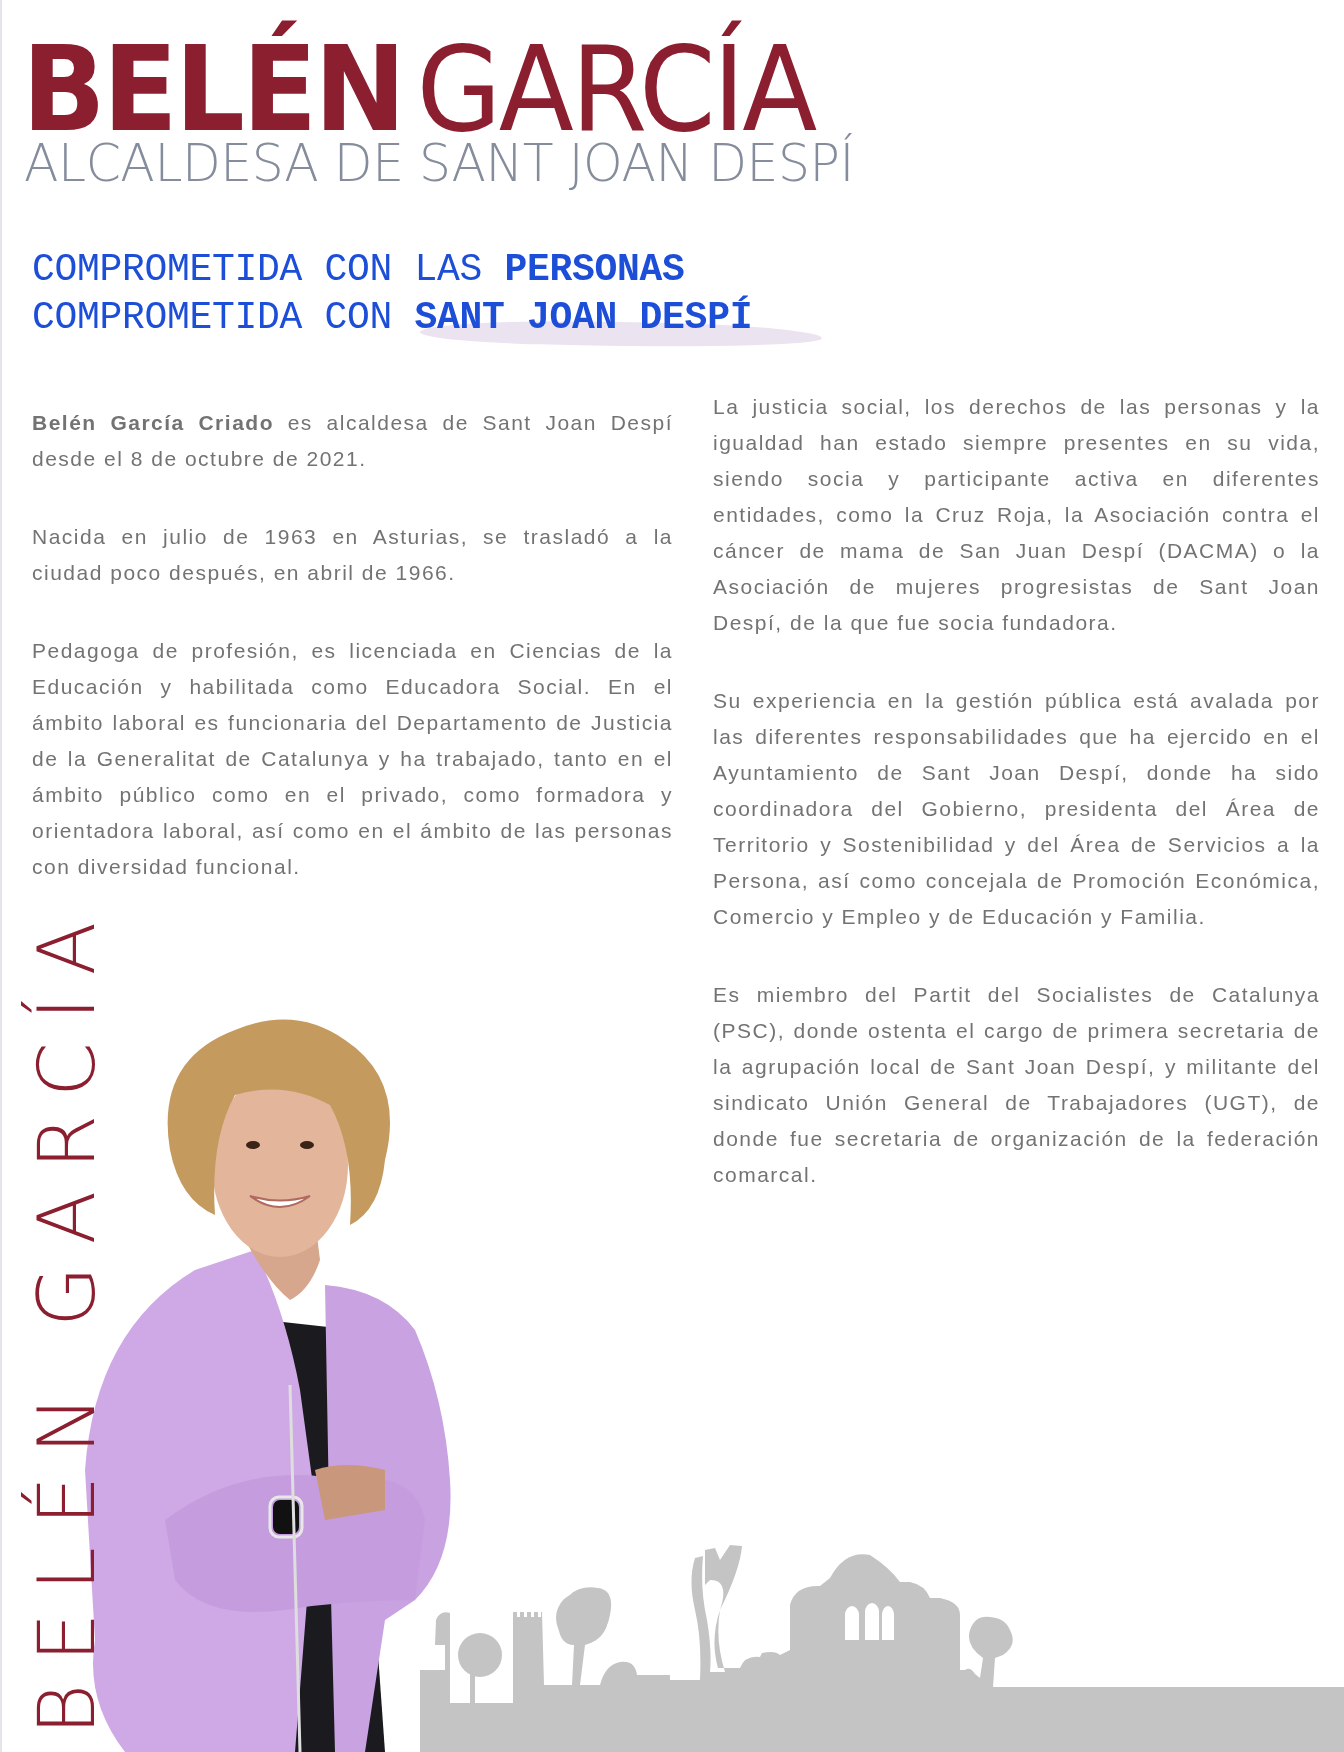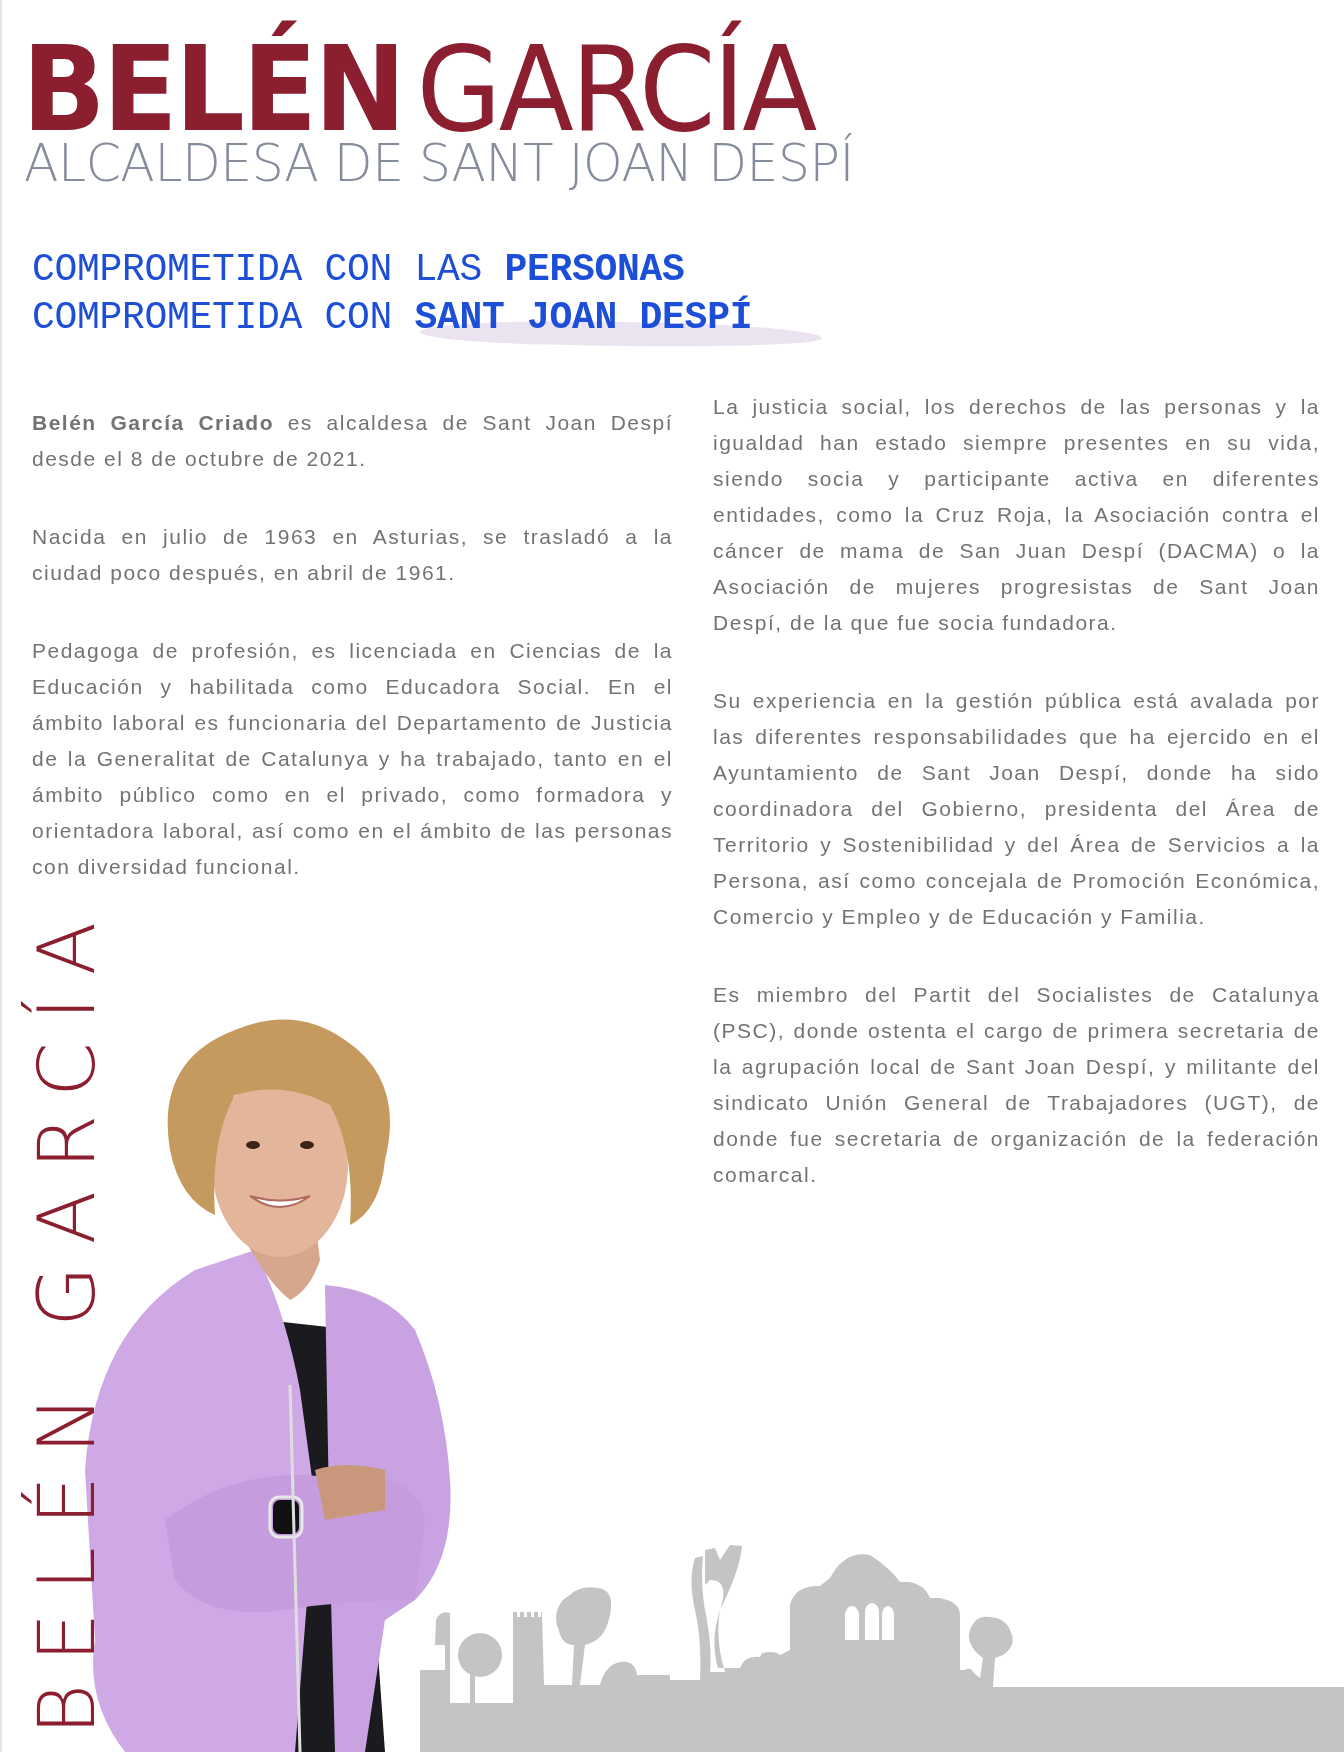--- a/index.html
+++ b/index.html
@@ -60,21 +60,21 @@
   <span class="first">BELÉN</span><span class="last">GARCÍA</span>
 </h1>
 <div class="subtitle">ALCALDESA DE SANT JOAN DESPÍ</div>
 
 <div class="brush"></div>
 <div class="tagline l1"><span>COMPROMETIDA CON LAS </span><b>PERSONAS</b></div>
 <div class="tagline l2"><span>COMPROMETIDA CON </span><b>SANT JOAN DESPÍ</b></div>
 
 <div class="col left">
   <p><b>Belén García Criado</b><span> es alcaldesa de Sant Joan Despí desde el 8 de octubre de 2021.</span></p>
-  <p>Nacida en julio de 1963 en Asturias, se trasladó a la ciudad poco después, en abril de 1961.</p>
+  <p>Nacida en julio de 1963 en Asturias, se trasladó a la ciudad poco después, en abril de 1966.</p>
   <p>Pedagoga de profesión, es licenciada en Ciencias de la Educación y habilitada como Educadora Social. En el ámbito laboral es funcionaria del Departamento de Justicia de la Generalitat de Catalunya y ha trabajado, tanto en el ámbito público como en el privado, como formadora y orientadora laboral, así como en el ámbito de las personas con diversidad funcional.</p>
 </div>
 
 <div class="col right">
   <p>La justicia social, los derechos de las personas y la igualdad han estado siempre presentes en su vida, siendo socia y participante activa en diferentes entidades, como la Cruz Roja, la Asociación contra el cáncer de mama de San Juan Despí (DACMA) o la Asociación de mujeres progresistas de Sant Joan Despí, de la que fue socia fundadora.</p>
   <p>Su experiencia en la gestión pública está avalada por las diferentes responsabilidades que ha ejercido en el Ayuntamiento de Sant Joan Despí, donde ha sido coordinadora del Gobierno, presidenta del Área de Territorio y Sostenibilidad y del Área de Servicios a la Persona, así como concejala de Promoción Económica, Comercio y Empleo y de Educación y Familia.</p>
   <p>Es miembro del Partit del Socialistes de Catalunya (PSC), donde ostenta el cargo de primera secretaria de la agrupación local de Sant Joan Despí, y militante del sindicato Unión General de Trabajadores (UGT), de donde fue secretaria de organización de la federación comarcal.</p>
 </div>
 
 <svg class="skyline" viewBox="0 0 924 232" xmlns="http://www.w3.org/2000/svg">

